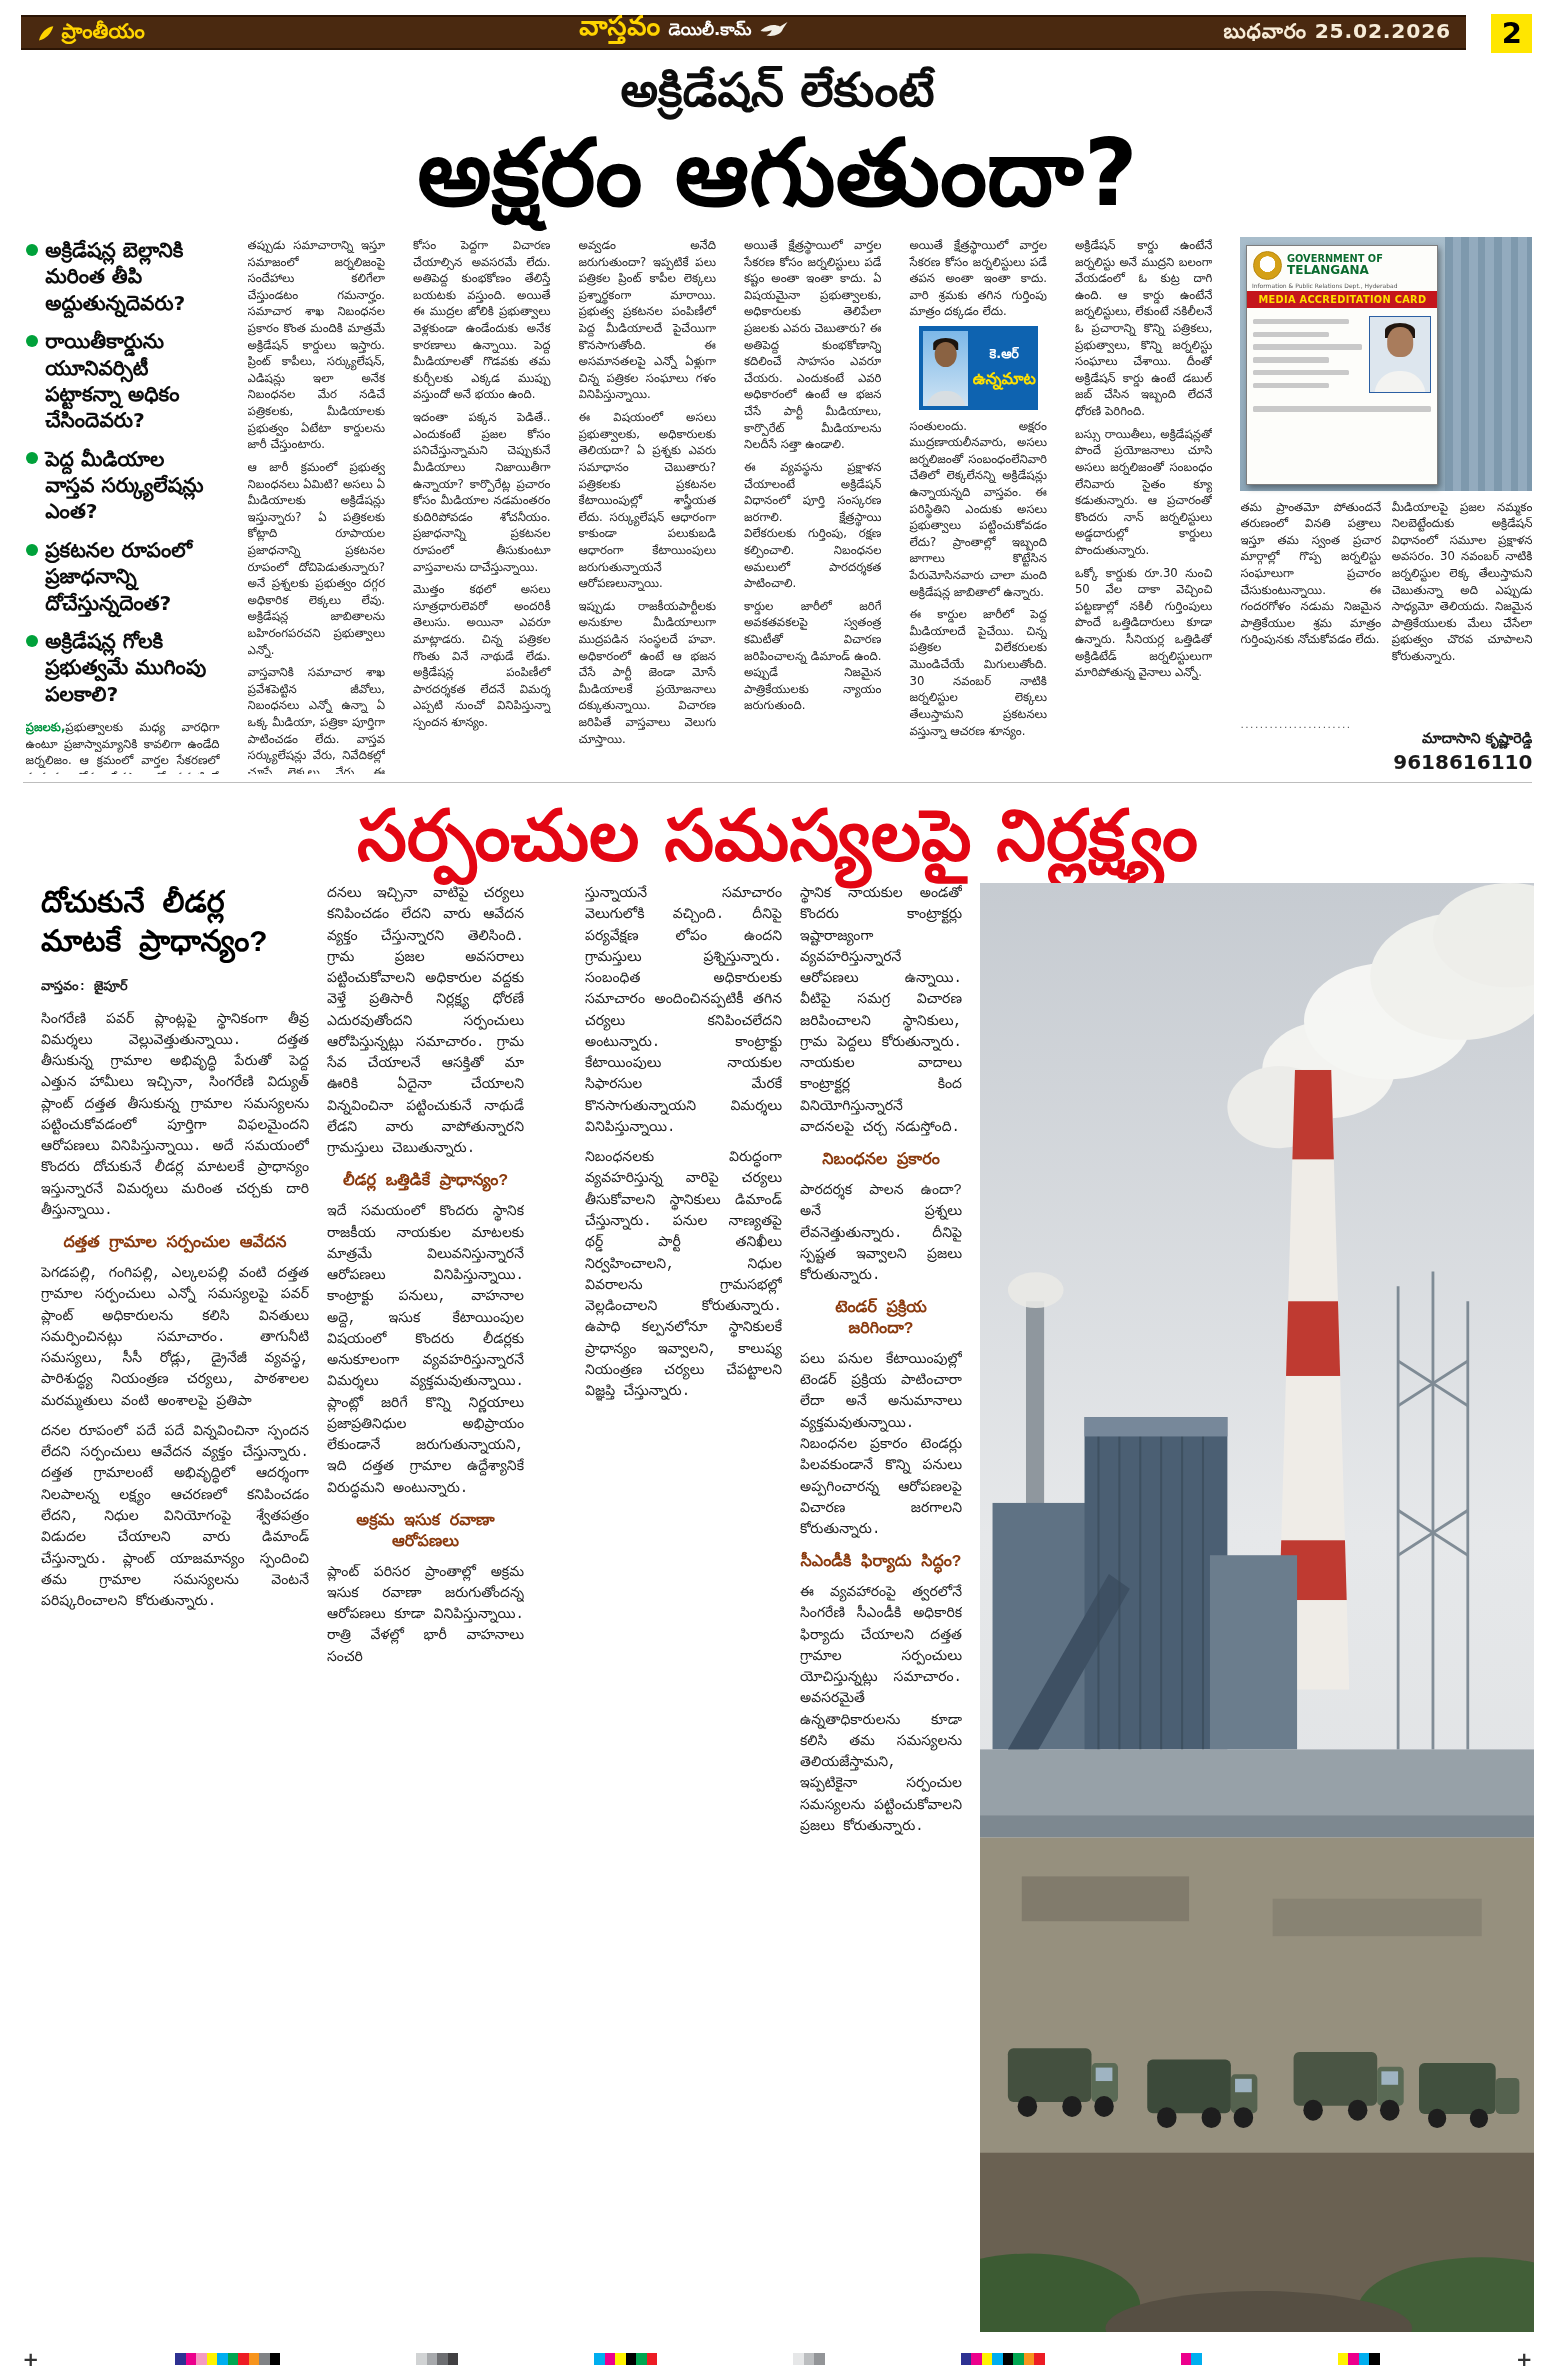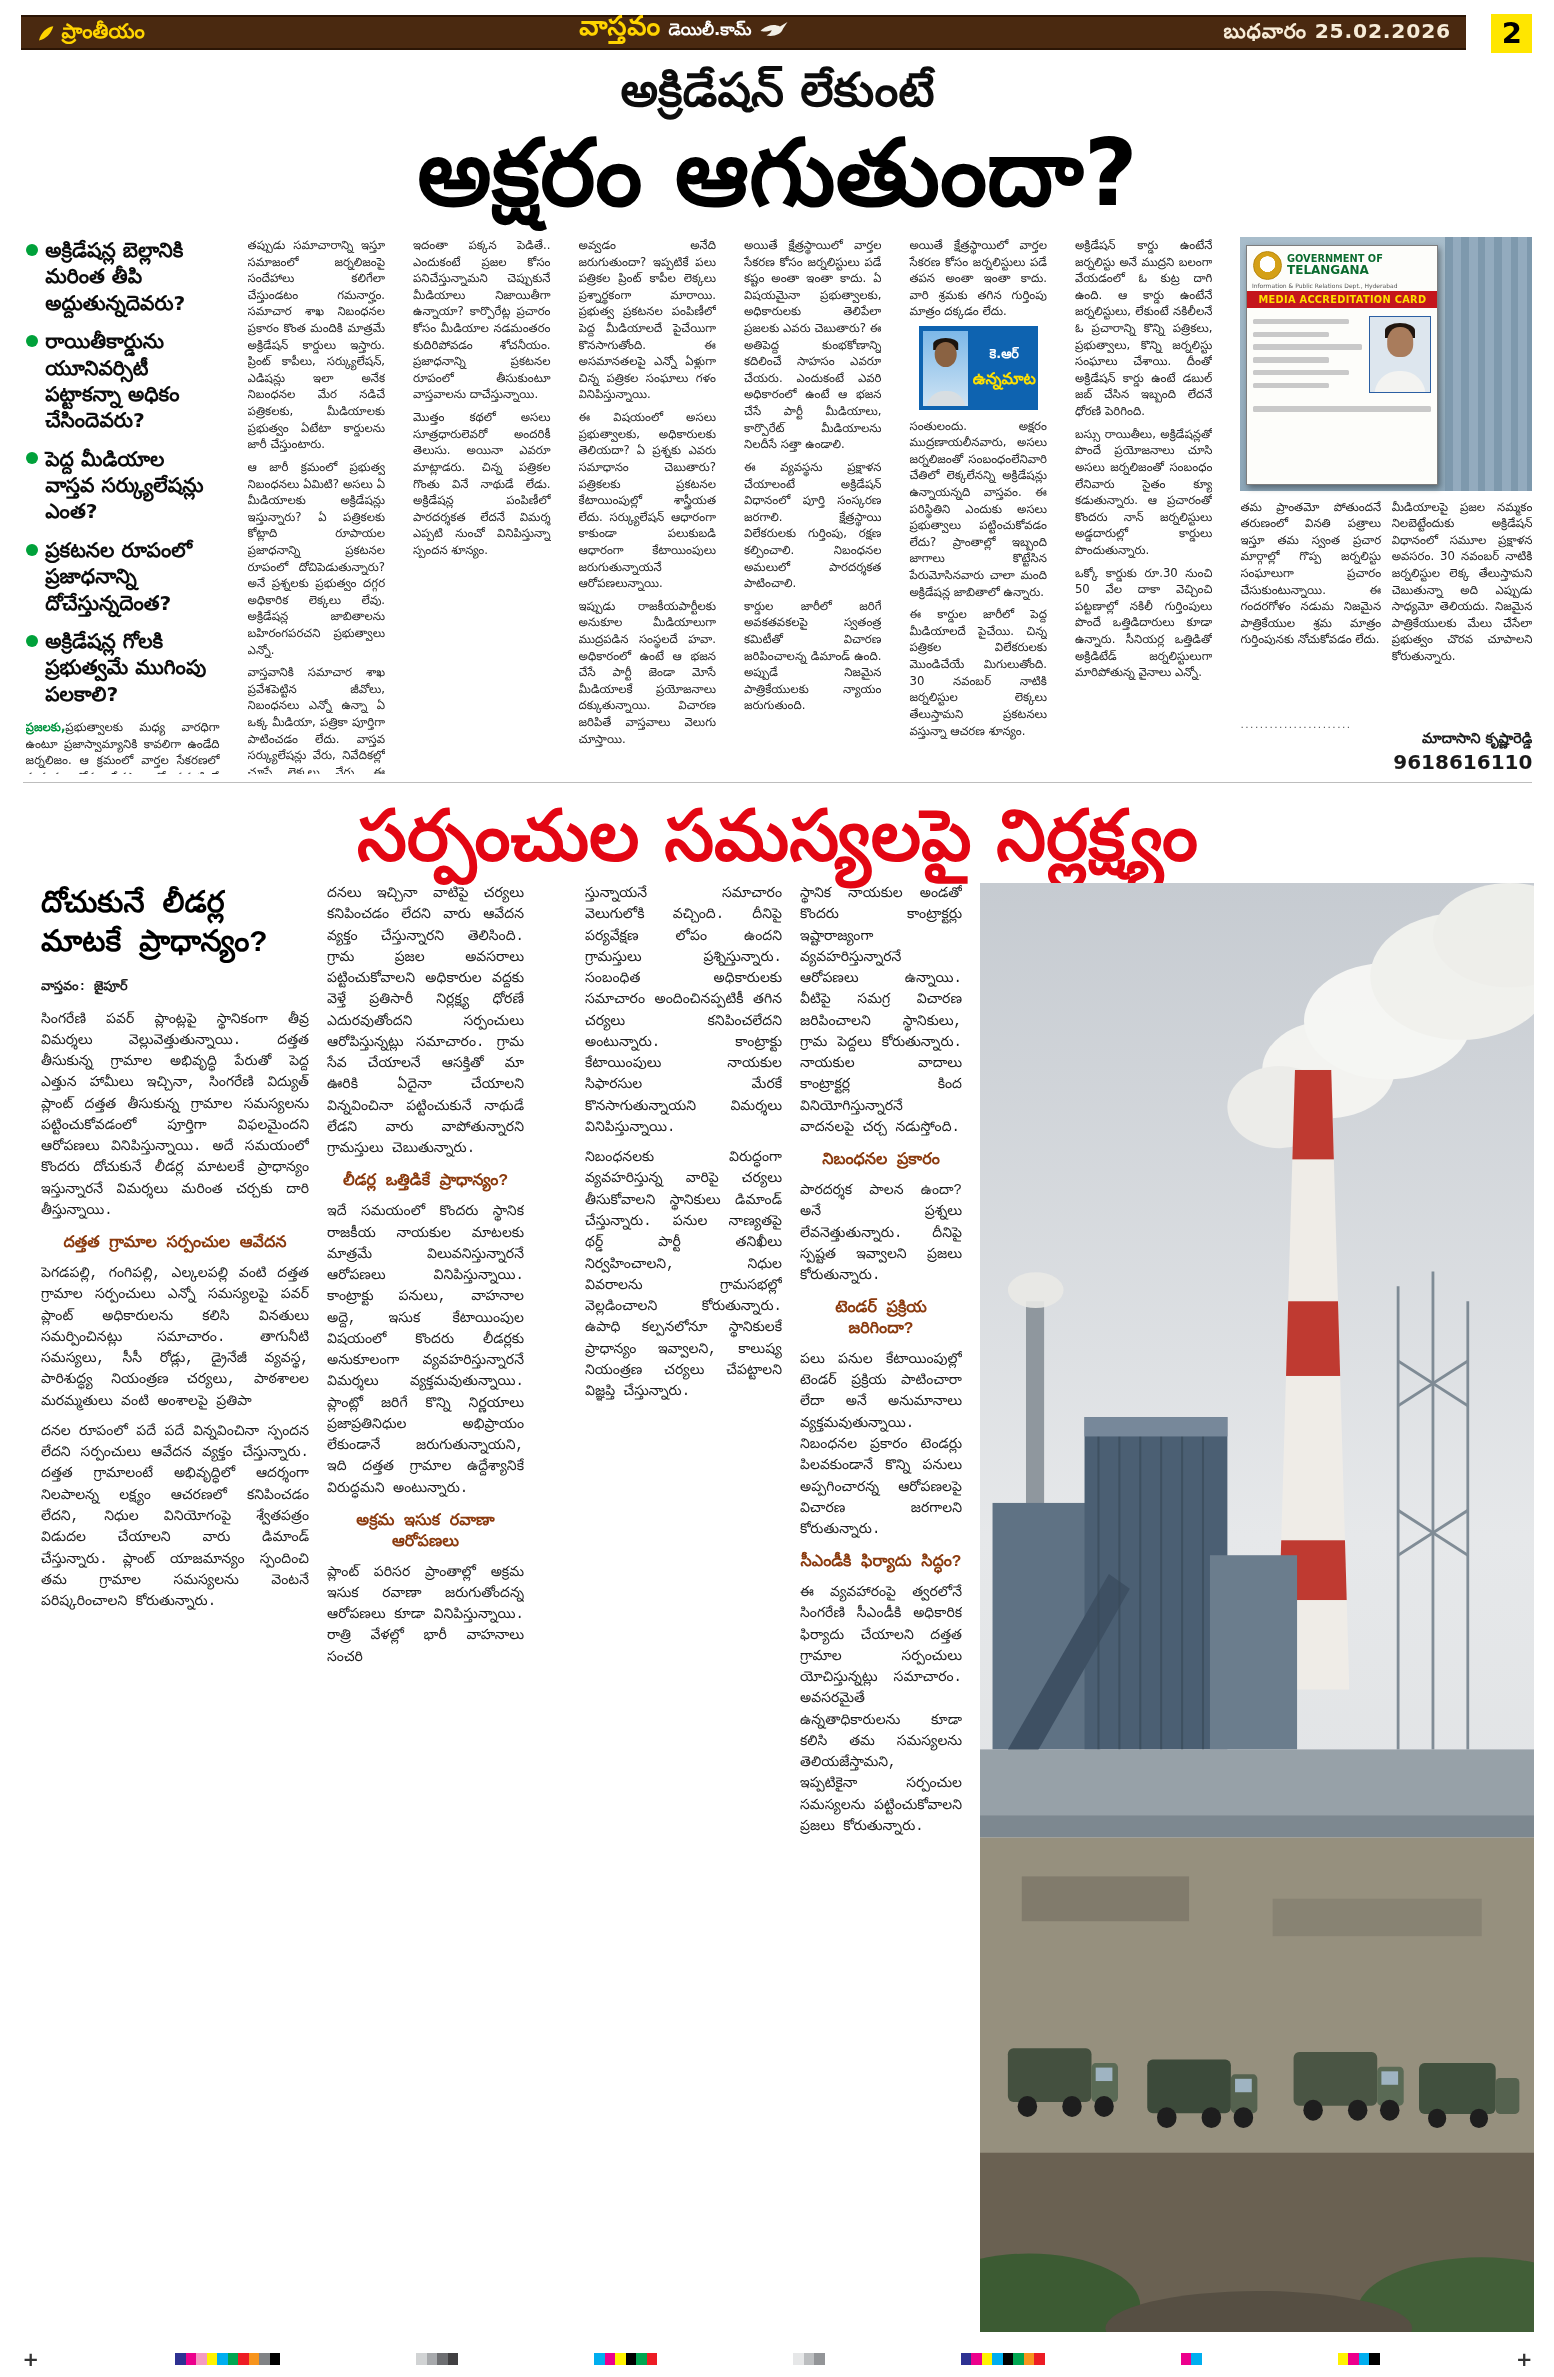--- a/index.html
+++ b/index.html
@@ -150,20 +150,21 @@
       <p><span class="leadword">ప్రజలకు,</span><span>ప్రభుత్వాలకు మధ్య వారధిగా ఉంటూ ప్రజాస్వామ్యానికి కావలిగా ఉండేది జర్నలిజం. ఆ క్రమంలో వార్తల సేకరణలో ప్రయాసల కోసం క్షేత్రస్థాయిలో పర్యటించే విలేకర్ల కోసం బస్సుల్లో రాయితీల సౌకర్యాన్ని ప్రభుత్వాలు కల్పించాయి. ఇందుకోసం అక్రిడేషన్ అనే ఓ కార్డును ప్రవేశపెట్టాయి. ఈ కార్డు ఉన్న జర్నలిస్టులకు కొన్ని బస్సుల్లో ఉచితంగా ప్రయాణించవచ్చు. ఉచితంగా ఎందుకంటే వార్తలను సేకరించే విలేకరులకు ఎలాంటి వేతనాలు ఉండవు కావున. వారికి స్వంతంగా డబ్బులు ఖర్చుచేసి క్షేత్రస్థాయిలో వార్తలను సేకరించడం ఇబ్బందిగా ఉంటుందనే ఉద్దేశ్యంతో ఉచిత ప్రయాణాన్ని ప్రభుత్వాలు కల్పించాయి. మొదట్లో కొన్ని బస్సుల్లో మాత్రమే ఈ ఉచితం ఉండేది. అసలు అక్రిడేషన్‌కి, అక్షరానికి ఏవిధినా సంబంధం ఉందా? అక్రిడేషన్ ఉంటే జర్నలిస్టా? లేకుంటే కాదా? అనే సందేహాలకు సమాధానం ఇవ్వాల్సిన ప్రభుత్వాలు దురదృష్టవశాత్తు</span></p>
     </div>
 
     <div class="col bodycol">
       <p>తప్పుడు సమాచారాన్ని ఇస్తూ సమాజంలో జర్నలిజంపై సందేహాలు కలిగేలా చేస్తుండటం గమనార్హం. సమాచార శాఖ నిబంధనల ప్రకారం కొంత మందికి మాత్రమే అక్రిడేషన్ కార్డులు ఇస్తారు. ప్రింట్ కాపీలు, సర్క్యులేషన్, ఎడిషన్లు ఇలా అనేక నిబంధనల మేర నడిచే పత్రికలకు, మీడియాలకు ప్రభుత్వం ఏటేటా కార్డులను జారీ చేస్తుంటారు.</p>
       <p>ఆ జారీ క్రమంలో ప్రభుత్వ నిబంధనలు ఏమిటి? అసలు ఏ మీడియాలకు అక్రిడేషన్లు ఇస్తున్నారు? ఏ పత్రికలకు కోట్లాది రూపాయల ప్రజాధనాన్ని ప్రకటనల రూపంలో దోచిపెడుతున్నారు? అనే ప్రశ్నలకు ప్రభుత్వం దగ్గర అధికారిక లెక్కలు లేవు. అక్రిడేషన్ల జాబితాలను బహిరంగపరచని ప్రభుత్వాలు ఎన్నో.</p>
       <p>వాస్తవానికి సమాచార శాఖ ప్రవేశపెట్టిన జీవోలు, నిబంధనలు ఎన్నో ఉన్నా ఏ ఒక్క మీడియా, పత్రికా పూర్తిగా పాటించడం లేదు. వాస్తవ సర్క్యులేషన్లు వేరు, నివేదికల్లో చూపే లెక్కలు వేరు. ఈ తేడాను ఎవరూ ప్రశ్నించరు. ఇలాంటి విధివిధానాల్లో విచారణ జరిపితే ఎన్నో నిజాలు బయటపడతాయి.</p>
     </div>
 
     <div class="col bodycol">
+      <p>కోసం పెద్దగా విచారణ చేయాల్సిన అవసరమే లేదు. అతిపెద్ద కుంభకోణం తేలిస్తే బయటకు వస్తుంది. అయితే ఈ ముద్రల జోలికి ప్రభుత్వాలు వెళ్లకుండా ఉండేందుకు అనేక కారణాలు ఉన్నాయి. పెద్ద మీడియాలతో గొడవకు తమ కుర్చీలకు ఎక్కడ ముప్పు వస్తుందో అనే భయం ఉంది.</p>
       <p>ఇదంతా పక్కన పెడితే.. ఎందుకంటే ప్రజల కోసం పనిచేస్తున్నామని చెప్పుకునే మీడియాలు నిజాయితీగా ఉన్నాయా? కార్పొరేట్ల ప్రచారం కోసం మీడియాల నడమంతరం కుదిరిపోవడం శోచనీయం. ప్రజాధనాన్ని ప్రకటనల రూపంలో తీసుకుంటూ వాస్తవాలను దాచేస్తున్నాయి.</p>
       <p>మొత్తం కథలో అసలు సూత్రధారులెవరో అందరికీ తెలుసు. అయినా ఎవరూ మాట్లాడరు. చిన్న పత్రికల గొంతు వినే నాథుడే లేడు. అక్రిడేషన్ల పంపిణీలో పారదర్శకత లేదనే విమర్శ ఎప్పటి నుంచో వినిపిస్తున్నా స్పందన శూన్యం.</p>
     </div>
 
     <div class="col bodycol">
       <p>అవ్వడం అనేది జరుగుతుందా? ఇప్పటికే పలు పత్రికల ప్రింట్ కాపీల లెక్కలు ప్రశ్నార్థకంగా మారాయి. ప్రభుత్వ ప్రకటనల పంపిణీలో పెద్ద మీడియాలదే పైచేయిగా కొనసాగుతోంది. ఈ అసమానతలపై ఎన్నో ఏళ్లుగా చిన్న పత్రికల సంఘాలు గళం వినిపిస్తున్నాయి.</p>
       <p>ఈ విషయంలో అసలు ప్రభుత్వాలకు, అధికారులకు తెలియదా? ఏ ప్రశ్నకు ఎవరు సమాధానం చెబుతారు? పత్రికలకు ప్రకటనల కేటాయింపుల్లో శాస్త్రీయత లేదు. సర్క్యులేషన్ ఆధారంగా కాకుండా పలుకుబడి ఆధారంగా కేటాయింపులు జరుగుతున్నాయనే ఆరోపణలున్నాయి.</p>
       <p>ఇప్పుడు రాజకీయపార్టీలకు అనుకూల మీడియాలుగా ముద్రపడిన సంస్థలదే హవా. అధికారంలో ఉంటే ఆ భజన చేసే పార్టీ జెండా మోసే మీడియాలకే ప్రయోజనాలు దక్కుతున్నాయి. విచారణ జరిపితే వాస్తవాలు వెలుగు చూస్తాయి.</p>
     </div>
 

